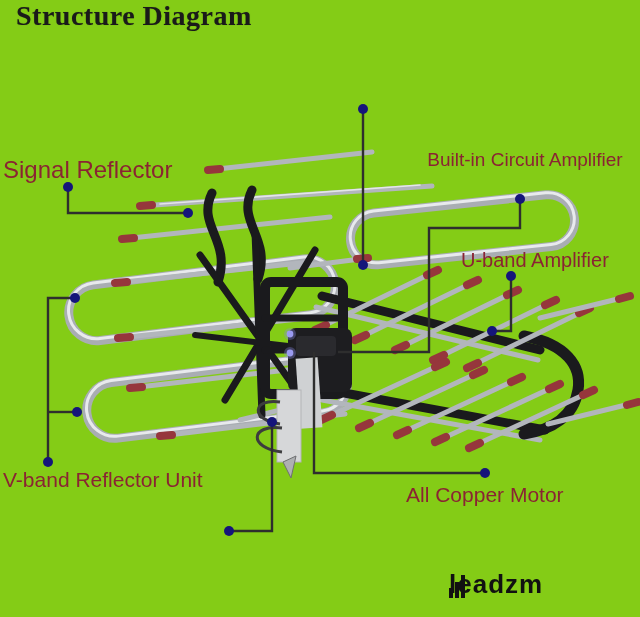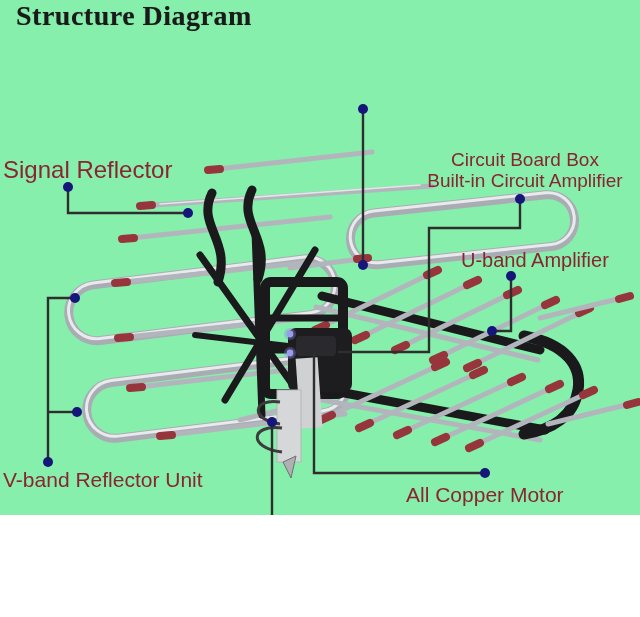--- a/index.html
+++ b/index.html
@@ -1,17 +1,17 @@
 <!DOCTYPE html>
 <html style="--title-text: #1a1a1a; --label-text: #8a2433; --callout-line: #2e2e2e; --callout-dot: #15157a; --logo-text: #111111; --rod-chrome: #b2b6bc; --rod-tip: #96363c; --frame-dark: #1a1a1d; --mast-gray: #d6d7d9;"><head>
 <meta charset="utf-8">
 <style>
   html,body{margin:0;padding:0;background:#fff;}
   .canvas{
-    position:relative;width:640px;height:515px;background:#86efac;
+    position:relative;width:640px;height:617px;background:#84cc16;
     overflow:hidden;font-family:"Liberation Sans",sans-serif;
   }
   .page-title{
     position:absolute;left:16px;top:0px;margin:0;
     font-family:"Liberation Serif",serif;font-weight:700;
     font-size:28px;letter-spacing:.5px;color:var(--title-text,#1a1a1a);
     text-shadow:0 0 1px rgba(0,0,0,.25);
   }
   .label{
     position:absolute;color:var(--label-text,#8a2433);
@@ -236,21 +236,20 @@
     </g>
     <g>
       <polyline class="cline" points="272,422 272,531 229,531"></polyline>
       <circle class="cdot" cx="272" cy="422" r="5"></circle>
         <circle class="cdot" cx="229" cy="531" r="5"></circle>
     </g>
   </svg>
 
   <div class="label" style="left:3px;top:157px;font-size:24px;">Signal Reflector</div>
   <div class="label small center" style="left:415px;top:150px;width:220px;">
-    <div>Circuit Board Box</div>
     <div>Built-in Circuit Amplifier</div>
   </div>
   <div class="label" style="left:461px;top:249px;font-size:20px;">U-band Amplifier</div>
   <div class="label" style="left:3px;top:468px;">V-band Reflector Unit</div>
   <div class="label" style="left:406px;top:483px;">All Copper Motor</div>
 
   <div class="logo">
     <svg class="logo-bars" width="18" height="24" viewBox="0 0 18 24" aria-hidden="true">
       <rect x="0" y="14" width="4" height="10" fill="currentColor"></rect>
       <rect x="6" y="8" width="4" height="16" fill="currentColor"></rect>

